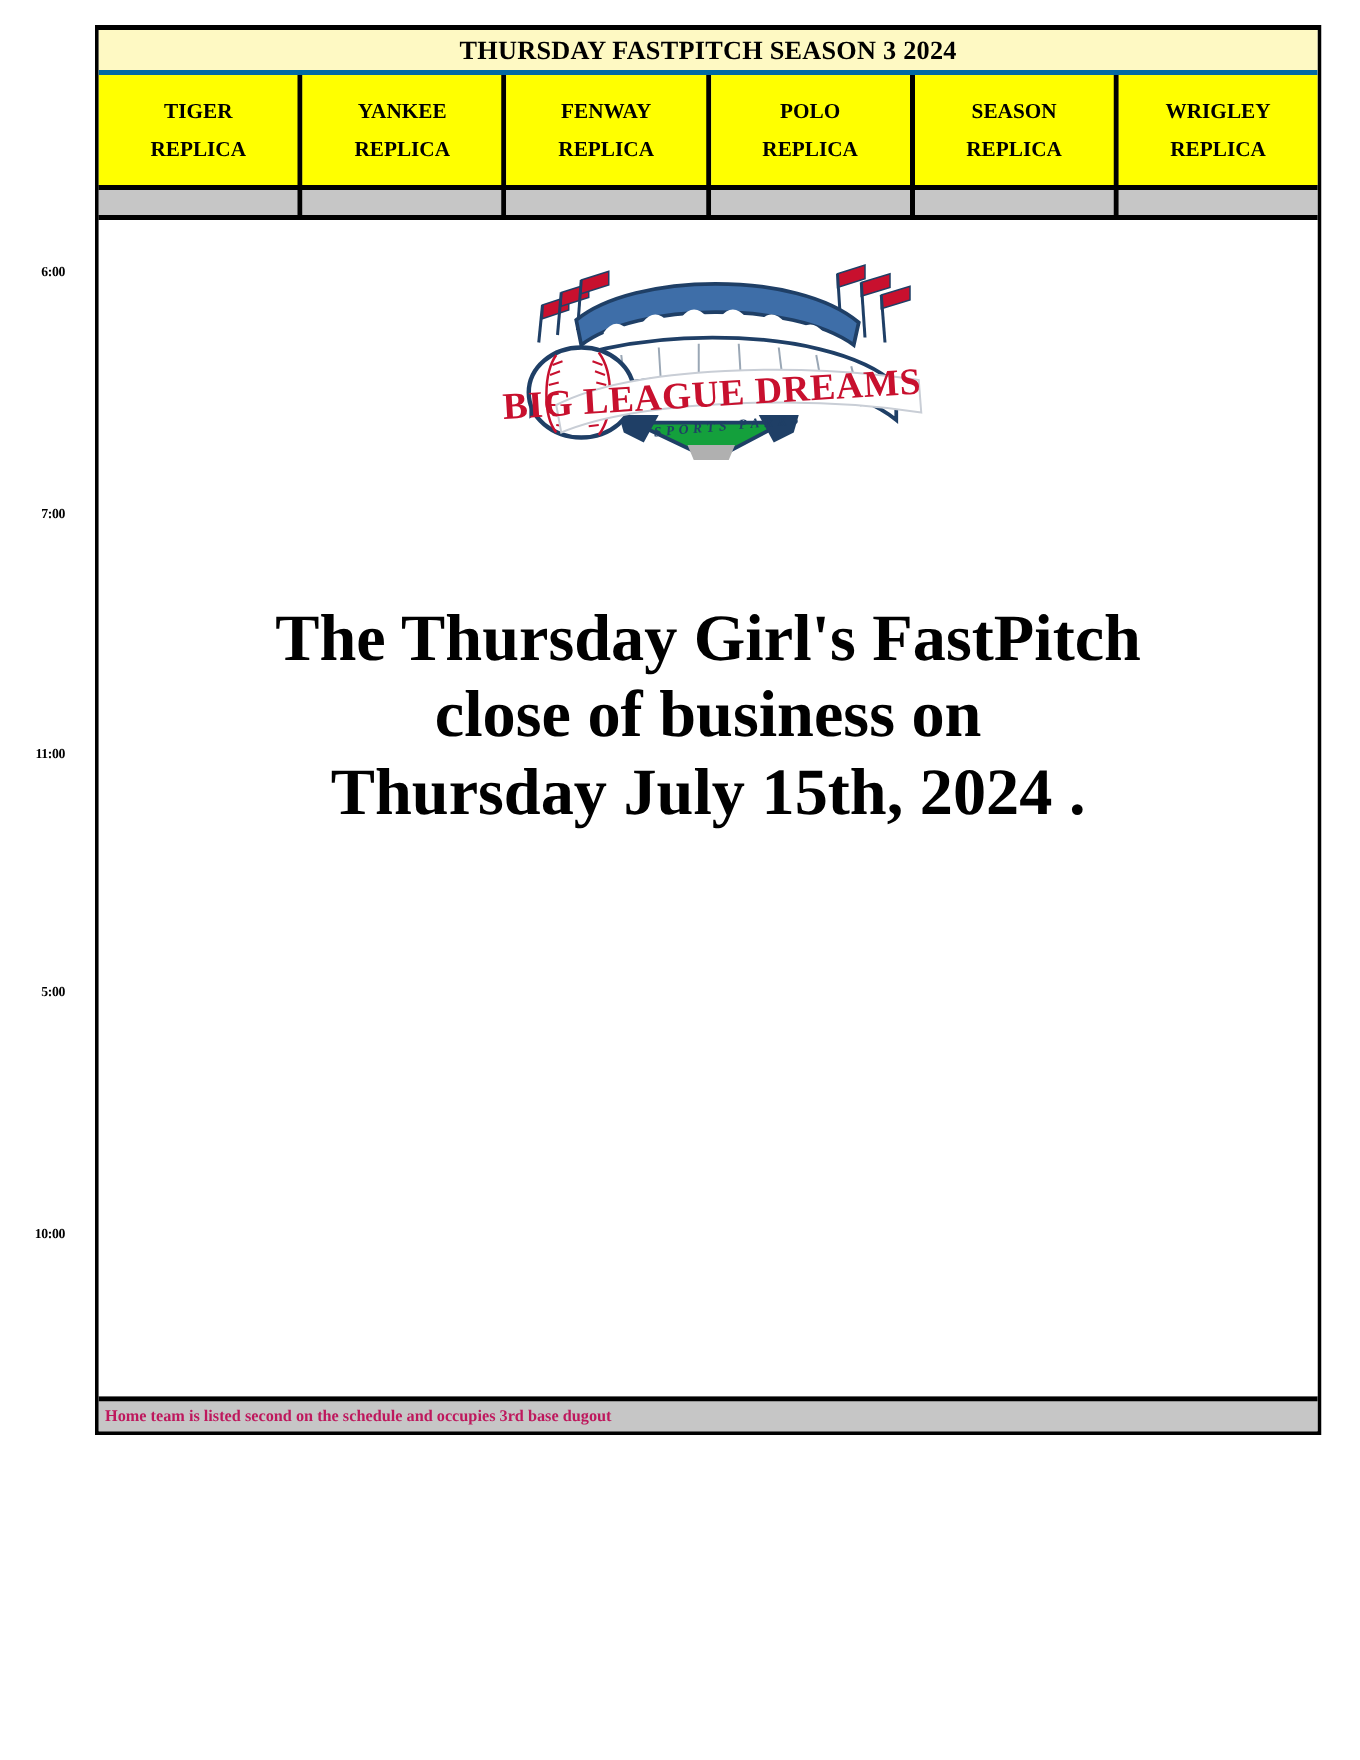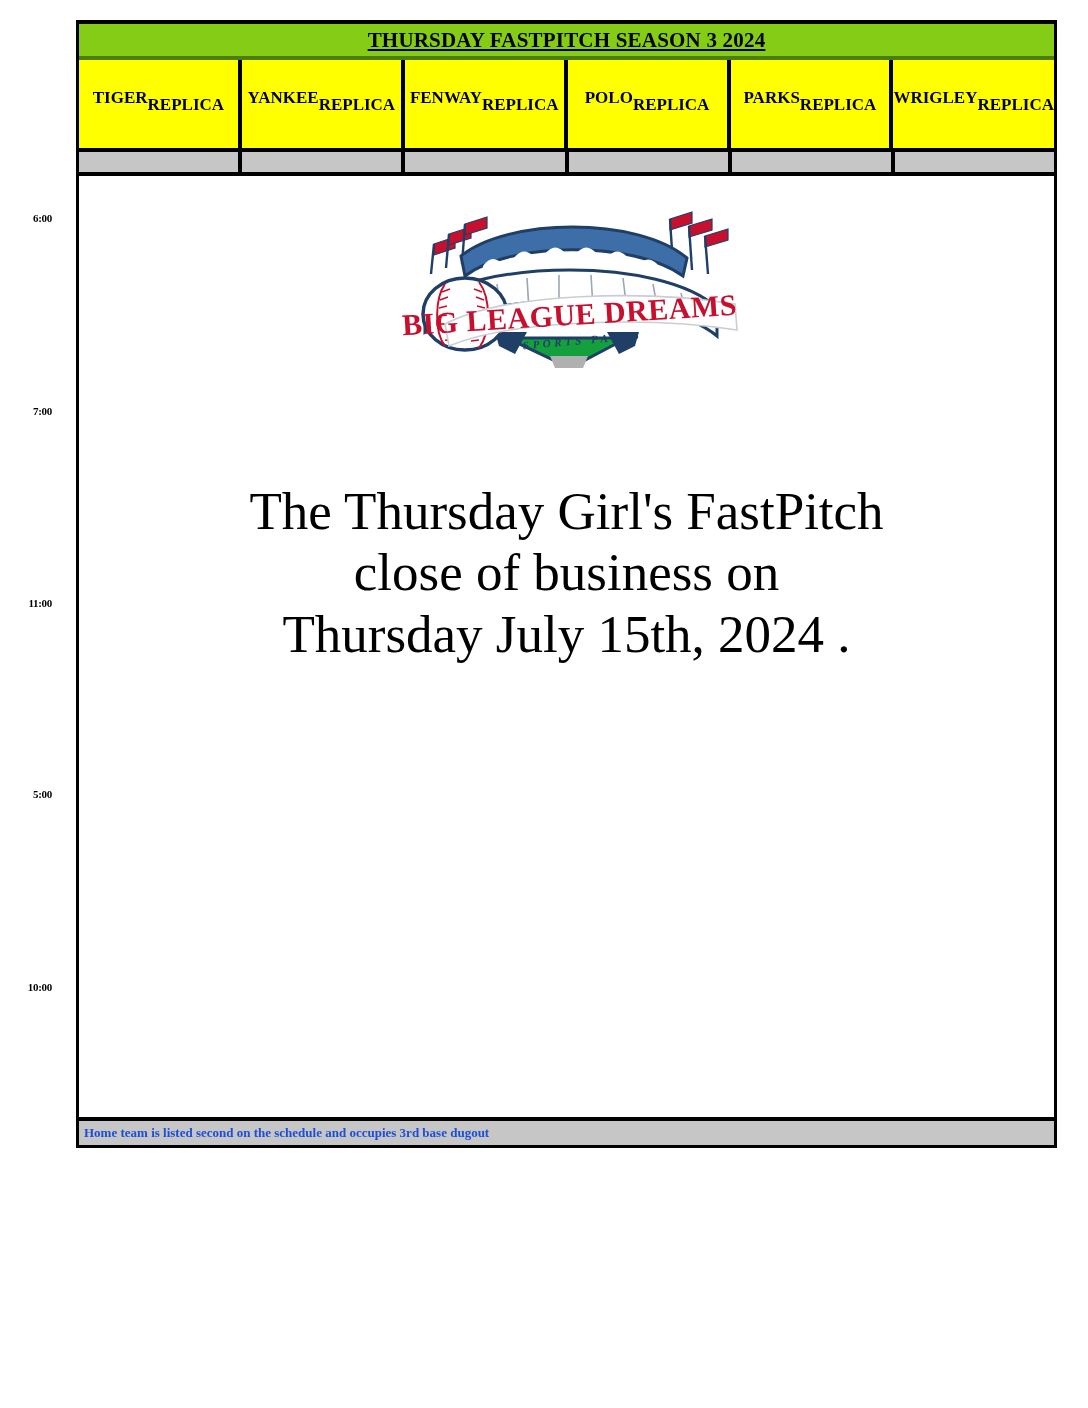--- a/index.html
+++ b/index.html
@@ -42,46 +42,46 @@
     width: 981px;
     border: 3px solid #000;
     border-top: 4px solid #000;
     background: #fff;
     box-sizing: border-box;
   }
 
   
   #title-bar {
     height: 32px;
-    background: #84cc16;
-    border-bottom: 4px solid #4d7c0f;
+    background: #fef9c3;
+    border-bottom: 4px solid #0369a1;
     display: flex;
     align-items: center;
     justify-content: center;
-    text-decoration: underline;
   }
   #title-text {
     font-size: 21px;
     font-weight: bold;
     color: #000;
     letter-spacing: 0.2px;
     white-space: nowrap;
   }
 
   
   #field-header-row {
     display: flex;
     height: 88px;
     border-bottom: 4px solid #000;
   }
   .field-cell {
     flex: 1 1 0;
     background: #ffff00;
     border-right: 4px solid #000;
     display: flex;
+    flex-direction: column;
     align-items: center;
     justify-content: center;
     box-sizing: border-box;
   }
   .field-cell:last-child { border-right: none; justify-content: center; }
   .field-name, .field-sub {
     font-size: 17px;
     font-weight: bold;
     color: #000;
     line-height: 1.0;
@@ -126,41 +126,41 @@
     position: absolute;
     left: 0;
     right: 0;
     top: 305px;
     text-align: center;
     padding: 0 30px;
     box-sizing: border-box;
   }
   .announce-line {
     font-size: 53px;
-    font-weight: normal;
+    font-weight: bold;
     color: #000;
     line-height: 1.16;
     white-space: nowrap;
     font-family: "Liberation Serif", "DejaVu Serif", serif;
   }
 
   
   #footer-note {
     height: 28px;
     background: #c6c6c6;
     border-top: 4px solid #000;
     display: flex;
     align-items: center;
     padding-left: 5px;
     box-sizing: border-box;
   }
   #footer-note-text {
     font-size: 13px;
     font-weight: bold;
-    color: #1d4ed8;
+    color: #be185d;
     white-space: nowrap;
   }
 </style>
 </head>
 <body>
 
 <div id="time-gutter">
   <div class="time-label" style="top:37px">6:00</div>
   <div class="time-label" style="top:230px">7:00</div>
   <div class="time-label" style="top:422px">11:00</div>
@@ -185,21 +185,21 @@
     </div>
     <div class="field-cell">
       <span class="field-name">FENWAY</span>
       <span class="field-sub">REPLICA</span>
     </div>
     <div class="field-cell">
       <span class="field-name">POLO</span>
       <span class="field-sub">REPLICA</span>
     </div>
     <div class="field-cell">
-      <span class="field-name">PARKS</span>
+      <span class="field-name">SEASON</span>
       <span class="field-sub">REPLICA</span>
     </div>
     <div class="field-cell">
       <span class="field-name">WRIGLEY</span>
       <span class="field-sub">REPLICA</span>
     </div>
   </div>
 
   <div id="subheader-row">
     <div class="subheader-cell"></div>

